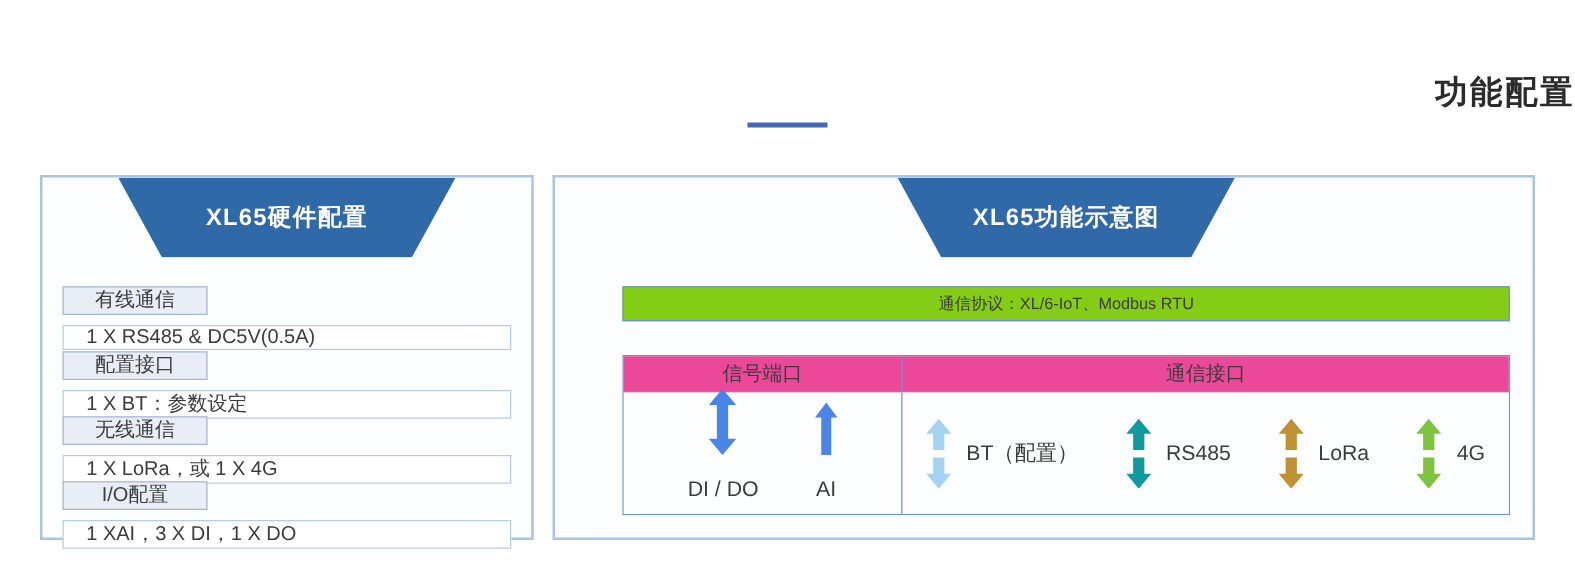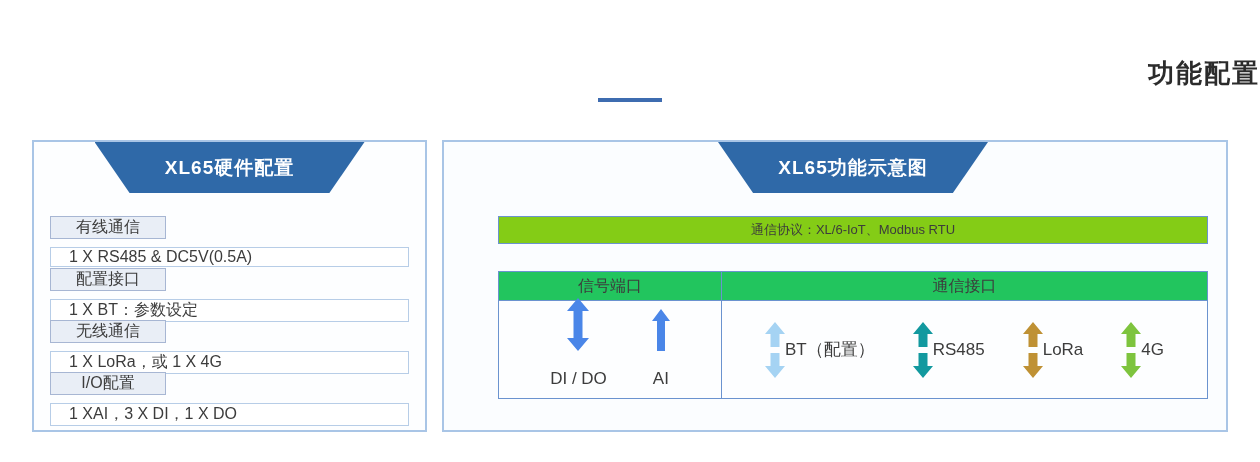--- a/index.html
+++ b/index.html
@@ -18,21 +18,21 @@
 
   .panels { display: flex; gap: 15px; margin: 38px 32px 0; }
   .panel {
     box-sizing: border-box; height: 292px; position: relative;
     border: 2px solid #a9c5e6; background: #fdfeff;
   }
   .panel-left { width: 395px; }
   .panel-right { flex: 1; background: #fbfdff; padding-left: 36px; }
 
   .trapezoid {
-    width: 270px; height: 51px; margin: 0 auto;
+    width: 270px; height: 64px; margin: 0 auto;
     background: #2f69a8;
     clip-path: polygon(0 0, 100% 0, 87% 100%, 13% 100%);
     color: #ffffff; font-size: 19px; font-weight: bold; letter-spacing: 1px;
     display: flex; align-items: center; justify-content: center;
   }
 
   
   .hw-rows { display: flex; flex-direction: column; gap: 22px; padding: 23px 16px 0; }
   .hw-row { display: flex; gap: 8px; height: 30px; flex-direction: column; }
   .hw-label {
@@ -46,38 +46,38 @@
     padding-left: 18px; font-size: 16px;
   }
 
   
   .protocol-bar {
     box-sizing: border-box; margin: 23px 18px 0; height: 28px;
     background: #84cc16; border: 1px solid #6b93cf;
     display: flex; align-items: center; justify-content: center; font-size: 13px;
   }
   .diagram-table { margin: 27px 18px 0; border: 1px solid #6b93cf; }
-  .dt-header { display: flex; height: 28px; background: #22c55e; border-bottom: 1px solid #6b93cf; }
+  .dt-header { display: flex; height: 28px; background: #ec4899; border-bottom: 1px solid #6b93cf; }
   .dt-header .col-signal, .dt-header .col-comm {
     display: flex; align-items: center; justify-content: center; font-size: 16px;
   }
   .col-signal { box-sizing: border-box; width: 223px; border-right: 1px solid #6b93cf; }
   .col-comm { flex: 1; }
   .dt-body { display: flex; height: 97px; background: #fdfeff; }
   .body-signal {
     box-sizing: border-box; width: 223px; border-right: 1px solid #6b93cf;
     display: flex; align-items: flex-end; justify-content: center; gap: 45px;
     padding-bottom: 9px;
   }
   .signal-item { display: flex; flex-direction: column; align-items: center; justify-content: flex-end; }
   .signal-item .item-label { margin-top: 18px; font-size: 17px; }
   .body-comm {
     flex: 1; display: flex; align-items: center; justify-content: center; gap: 38px;
   }
-  .comm-item { display: flex; align-items: center; gap: 0; }
+  .comm-item { display: flex; align-items: center; gap: 12px; }
   .comm-item .item-label { font-size: 17px; }
   .arrow-svg { display: block; }
 </style>
 </head>
 <body>
 
 <div class="title-wrap">
   <div class="page-title">功能配置</div>
   <div class="title-underline"></div>
 </div>

